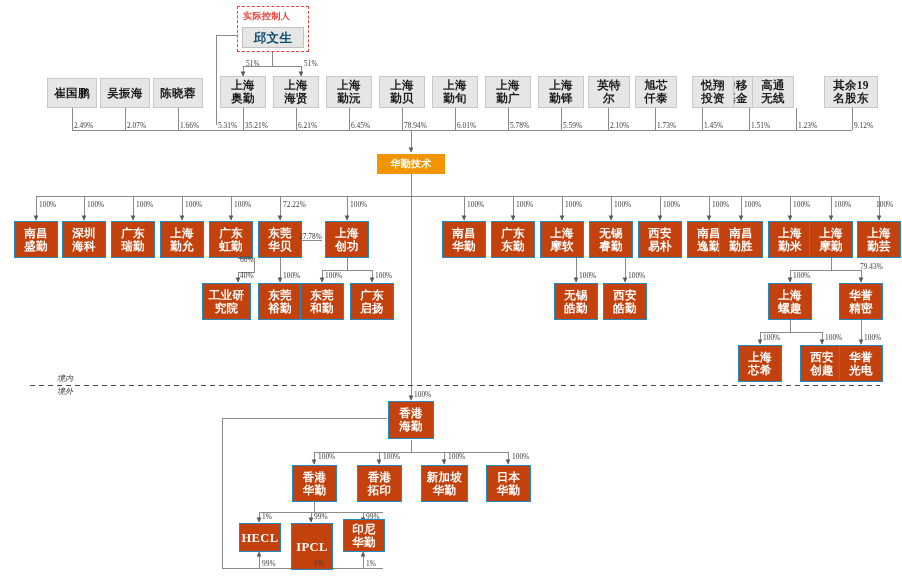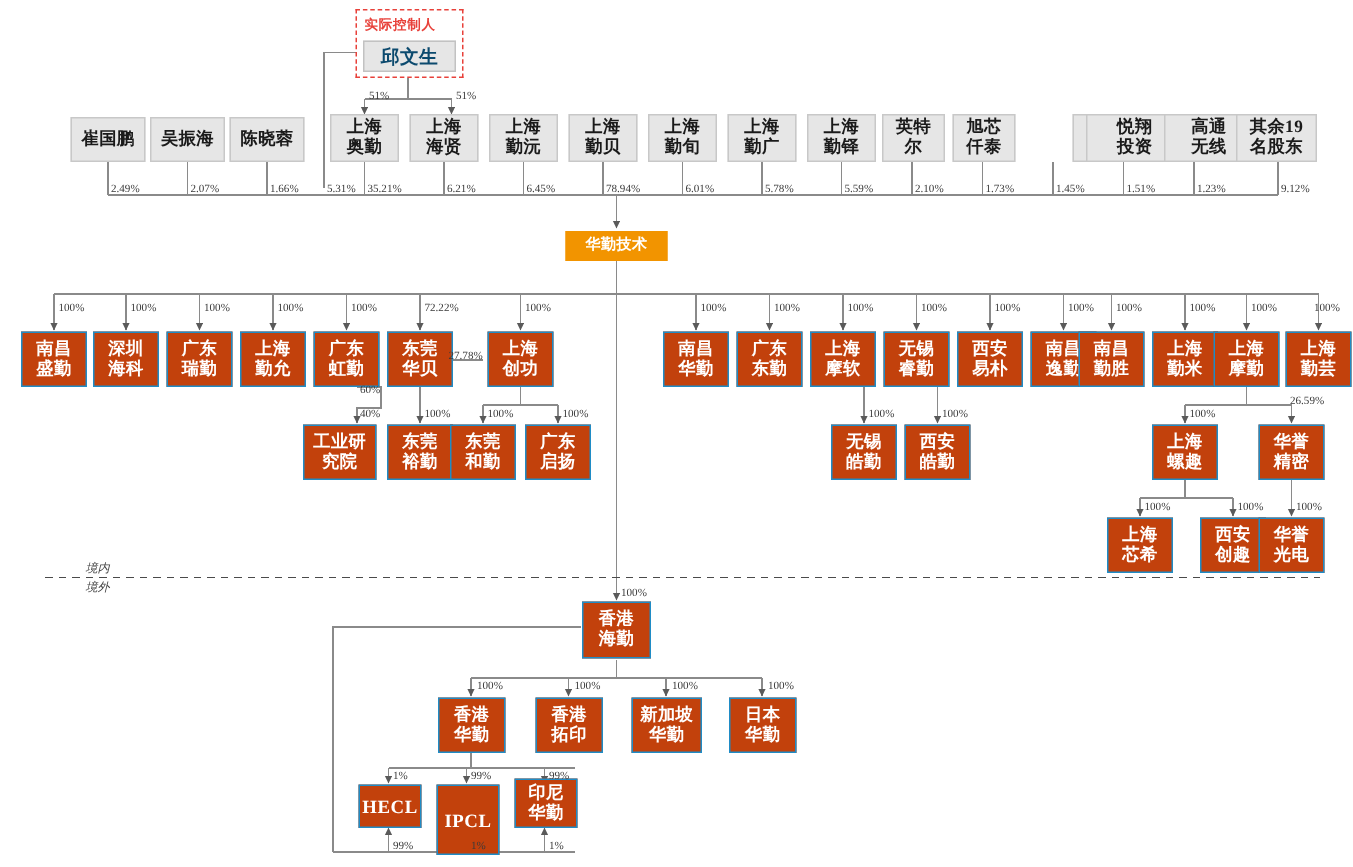--- a/index.html
+++ b/index.html
@@ -239,23 +239,23 @@
   <div class="node shareholder" style="left:485px;top:76px;width:46px;height:32px;">上海
 勤广</div>
   <div class="node shareholder" style="left:538px;top:76px;width:46px;height:32px;">上海
 勤铎</div>
   <div class="node shareholder" style="left:588px;top:76px;width:42px;height:32px;">英特
 尔</div>
   <div class="node shareholder" style="left:635px;top:76px;width:42px;height:32px;">旭芯
 仟泰</div>
   <div class="node shareholder" style="left:682px;top:76px;width:42px;height:32px;margin-left:33px;">中移
 基金</div>
-  <div class="node shareholder" style="left:724px;top:76px;width:65px;height:32px;">悦翔
+  <div class="node shareholder" style="left:692px;top:76px;width:42px;height:32px;">悦翔
 投资</div>
-  <div class="node shareholder" style="left:776px;top:76px;width:60px;height:32px;">高通
+  <div class="node shareholder" style="left:752px;top:76px;width:42px;height:32px;">高通
 无线</div>
   <div class="node shareholder" style="left:824px;top:76px;width:54px;height:32px;">其余19
 名股东</div>
 
   <div class="pct" style="left:74px;top:121px;">2.49%</div>
   <div class="pct" style="left:127px;top:121px;">2.07%</div>
   <div class="pct" style="left:180px;top:121px;">1.66%</div>
   <div class="pct" style="left:218px;top:121px;">5.31%</div>
   <div class="pct" style="left:245px;top:121px;">35.21%</div>
   <div class="pct" style="left:298px;top:121px;">6.21%</div>
@@ -348,21 +348,21 @@
 精密</div>
 
   <div class="pct" style="left:240px;top:255px;">60%</div>
   <div class="pct" style="left:240px;top:271px;">40%</div>
   <div class="pct" style="left:283px;top:271px;">100%</div>
   <div class="pct" style="left:325px;top:271px;">100%</div>
   <div class="pct" style="left:375px;top:271px;">100%</div>
   <div class="pct" style="left:579px;top:271px;">100%</div>
   <div class="pct" style="left:628px;top:271px;">100%</div>
   <div class="pct" style="left:793px;top:271px;">100%</div>
-  <div class="pct" style="left:860px;top:262px;">26.59%</div>
+  <div class="pct" style="left:860px;top:262px;">79.43%</div>
 
   <div class="node sub" style="left:738px;top:345px;width:44px;height:37px;">上海
 芯希</div>
   <div class="node sub" style="left:800px;top:345px;width:44px;height:37px;">西安
 创趣</div>
   <div class="node sub" style="left:839px;top:345px;width:44px;height:37px;">华誉
 光电</div>
 
   <div class="pct" style="left:763px;top:333px;">100%</div>
   <div class="pct" style="left:825px;top:333px;">100%</div>

